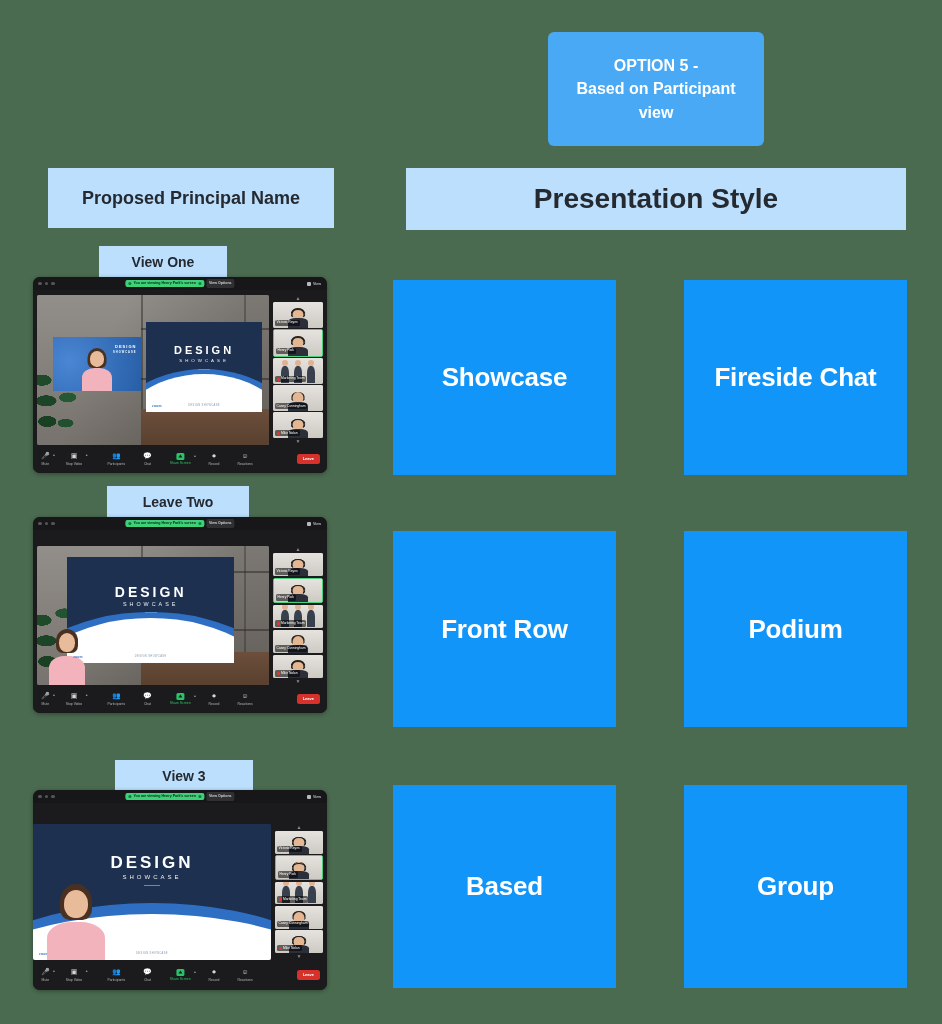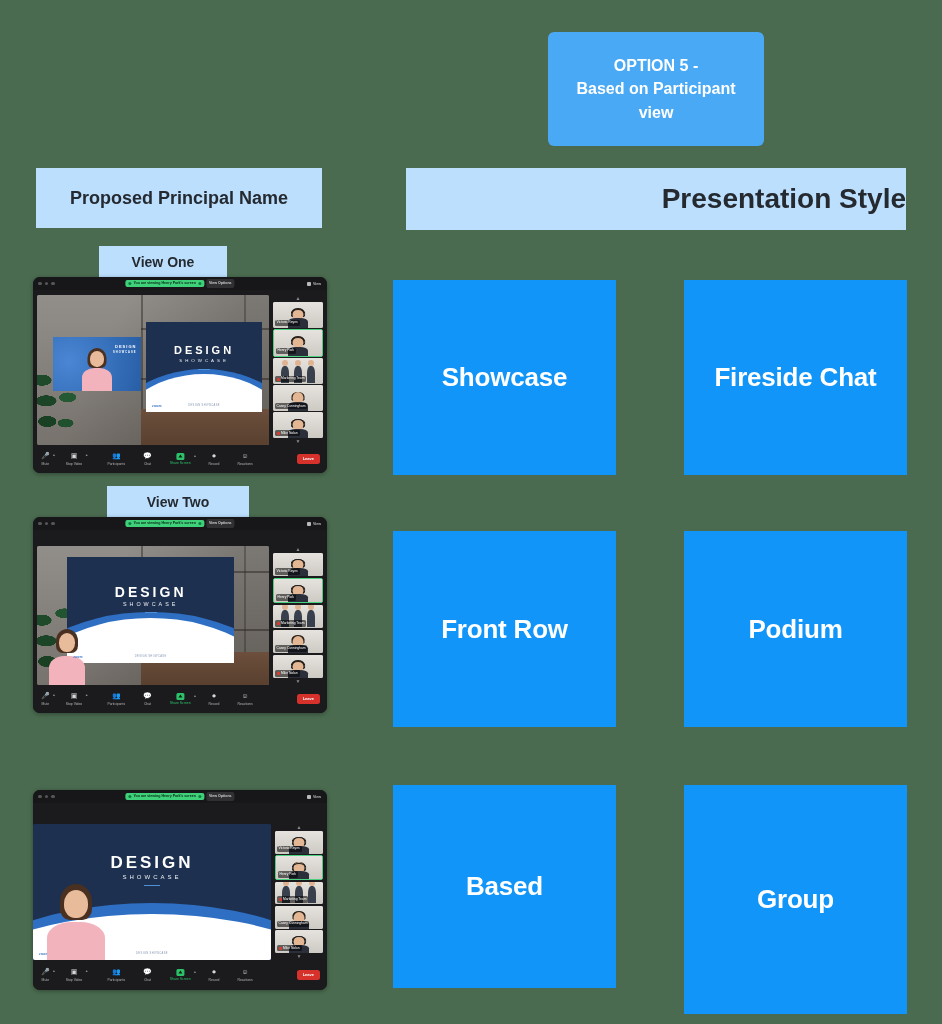--- a/index.html
+++ b/index.html
@@ -47,33 +47,33 @@
   .box-style {
     background: #1195f9;
     color: #ffffff;
     font-weight: bold;
     font-size: 26px;
     letter-spacing: -0.2px;
   }
 
   
   #option2-card   { left: 548px; top: 32px;  width: 216px; height: 114px; }
-  #principal-hdr  { left: 36px;  top: 168px; width: 286px; height: 60px; font-size: 18px; }
-  #style-hdr      { left: 406px; top: 168px; width: 500px; height: 62px; font-size: 28px; justify-content: flex-end; }
+  #principal-hdr  { left: 48px;  top: 168px; width: 286px; height: 60px; font-size: 18px; }
+  #style-hdr      { left: 406px; top: 168px; width: 500px; height: 62px; font-size: 28px; }
 
   #label-view-one { left: 99px;  top: 246px; width: 128px; height: 32px; font-size: 14px; }
   #label-view-two { left: 107px; top: 486px; width: 142px; height: 32px; font-size: 14px; }
   #label-view-3   { left: 115px; top: 760px; width: 138px; height: 32px; font-size: 14px; }
 
   #style-showcase { left: 393px; top: 280px; width: 223px; height: 195px; }
   #style-fireside { left: 684px; top: 280px; width: 223px; height: 195px; }
   #style-frontrow { left: 393px; top: 531px; width: 223px; height: 196px; }
   #style-podium   { left: 684px; top: 531px; width: 223px; height: 196px; }
   #style-stage    { left: 393px; top: 785px; width: 223px; height: 203px; }
-  #style-group    { left: 684px; top: 785px; width: 223px; height: 229px; }
+  #style-group    { left: 684px; top: 785px; width: 223px; height: 203px; }
 
   
   .zoom-window {
     position: absolute;
     background: #1b1b1d;
     border-radius: 7px;
     box-sizing: border-box;
     overflow: hidden;
     box-shadow: 0 1px 4px rgba(0,0,0,.35);
   }
@@ -556,21 +556,24 @@
     <span>Proposed Principal Name</span>
   </div>
   <div class="box box-header" id="style-hdr">
     <span>Presentation Style</span>
   </div>
 
   <div class="box box-header" id="label-view-one">
     <span>View One</span>
   </div>
   <div class="box box-header" id="label-view-two">
-    <span>View Two</span>
+    <span>Leave Two</span>
+  </div>
+  <div class="box box-header" id="label-view-3">
+    <span>View 3</span>
   </div>
 
   <div class="box box-style" id="style-showcase">
     <span>Showcase</span>
   </div>
   <div class="box box-style" id="style-fireside">
     <span>Fireside Chat</span>
   </div>
   <div class="box box-style" id="style-frontrow">
     <span>Front Row</span>

